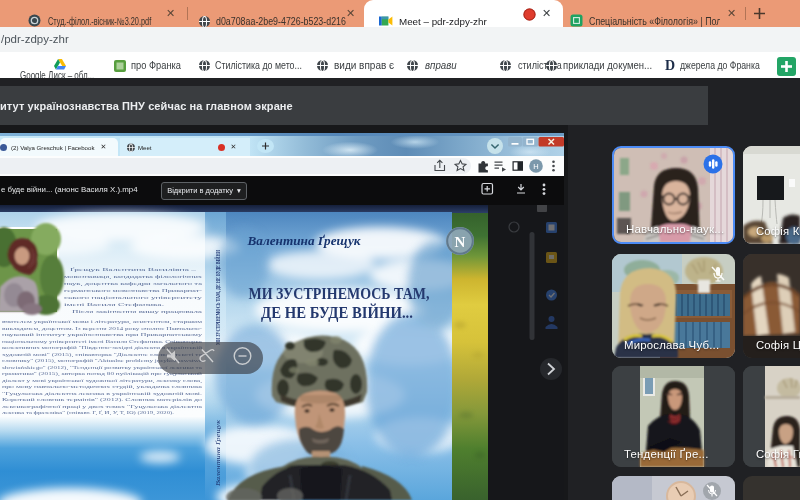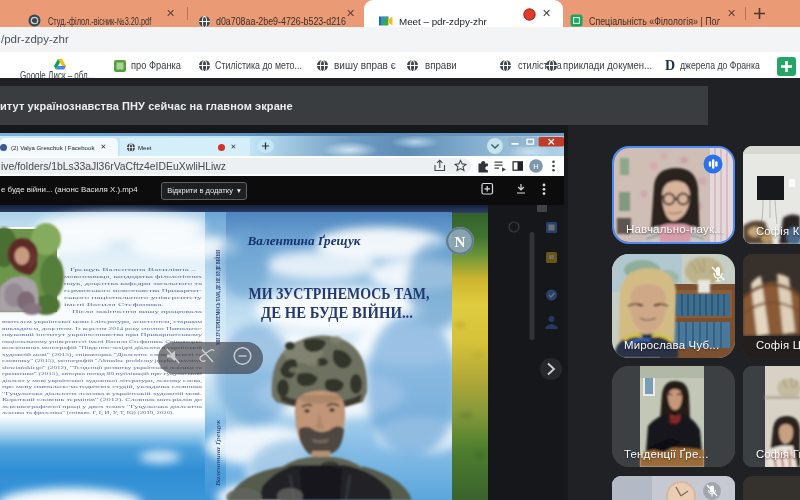--- a/index.html
+++ b/index.html
@@ -25,21 +25,21 @@
 #iwin .itab{z-index:2;}
 #itabbar{position:absolute;left:0;top:0;width:564px;height:20px;background:radial-gradient(ellipse 40px 12px at 350px 14px,rgba(230,245,252,.8),rgba(230,245,252,0) 70%),radial-gradient(ellipse 35px 10px at 415px 6px,rgba(215,238,250,.7),rgba(215,238,250,0) 70%),radial-gradient(ellipse 30px 10px at 530px 16px,rgba(225,242,252,.6),rgba(225,242,252,0) 70%),linear-gradient(90deg,#c6e8f8 0%,#c2e5f6 44%,#93bcd8 54%,#6f9cc2 63%,#5e8cb6 72%,#7da8ca 82%,#9dc2dc 92%,#b0d2e8 100%);}
 .itab{position:absolute;top:2px;height:18px;font-size:6.1px;color:#1c1c1c;display:flex;align-items:center;white-space:nowrap;overflow:hidden;}
 #iaddr{position:absolute;left:0;top:20px;width:564px;height:20px;background:#fcfdfd;}
 #ipill{position:absolute;left:-12px;top:21.5px;width:483px;height:16px;background:#edf0f3;border-radius:8px;}
 #iurl{position:absolute;left:1px;top:24.5px;font-size:10.4px;color:#45494d;}
 #itoolbar{position:absolute;left:0;top:40px;width:564px;height:29px;background:#0c0c0d;}
 #fname{position:absolute;left:1px;top:49px;font-size:7.9px;color:#e4e6e8;}
 #openbtn{position:absolute;left:161px;top:46px;width:84px;height:16px;background:#1e1f20;border:1px solid #5e6266;border-radius:3px;color:#e8eaed;font-size:7.5px;text-align:center;line-height:15px;}
 #vidarea{position:absolute;left:0;top:69px;width:564px;height:295px;background:#16171a;}
-.tile{position:absolute;border-radius:17px;background:#3c4043;overflow:hidden;}
+.tile{position:absolute;border-radius:9px;background:#3c4043;overflow:hidden;}
 .tlabel{position:absolute;left:12px;bottom:7px;font-size:11.3px;color:#fff;text-shadow:0 1px 2px rgba(0,0,0,.55);letter-spacing:.2px;white-space:nowrap;}
 </style></head>
 <body>
 <div class="abs" id="tabstrip"></div>
 <div class="otab" style="left:28px;">
   <svg width="13" height="13" style="margin-right:7px;">
       <circle cx="6.5" cy="6.5" r="6" fill="#3a474e"></circle>
       <circle cx="6.5" cy="6.5" r="3.2" fill="none" stroke="#c8d2d6" stroke-width="1.3"></circle>
     </svg>
   <span class="tx" style="transform:scaleX(.735);">Студ.-філол.-вісник-№3.20.pdf</span>
@@ -95,23 +95,23 @@
       <rect x="2.5" y="2.5" width="7" height="7" fill="#bcd9ab" opacity=".85"></rect>
     </svg>
  <span class="tx" style="transform:scaleX(.93);">про Франка</span>
   </div>
 <div class="bm" style="left:199px;">
     <span class="globe" style="margin-right:5px;"></span>
     <span class="tx" style="transform:scaleX(.885);">Стилістика до мето...</span>
   </div>
 <div class="bm" style="left:317px;">
     <span class="globe" style="margin-right:6px;"></span>
-    <span class="tx" style="transform:scaleX(1);">вишу вправ є</span>
-  </div>
-<div class="bm" style="left:407px;">
+    <span class="tx" style="transform:scaleX(1);">види вправ є</span>
+  </div>
+<div class="bm" style="left:407px;font-style:italic;">
     <span class="globe" style="margin-right:7px;"></span>
     <span class="tx" style="transform:scaleX(.97);">вправи</span>
   </div>
 <div class="bm" style="left:471px;padding-left:29px;">
     <span class="globe" style="margin-right:7px;"></span>
     <span class="tx" style="transform:scaleX(.9);">стилістика</span>
   </div>
 <div class="bm" style="left:546px;">
     <span class="globe" style="margin-right:6px;"></span>
     <span class="tx" style="transform:scaleX(.95);">приклади докумен...</span>
@@ -153,21 +153,20 @@
   <svg style="position:absolute;left:508px;top:1px;" width="56" height="10">
     <rect x="0" y="0" width="14" height="9.5" rx="1.5" fill="#93b4cd"></rect>
       <rect x="14.5" y="0" width="15.5" height="9.5" rx="1.5" fill="#93b4cd"></rect>
     <rect x="30.5" y="0" width="25.5" height="9.5" rx="1.5" fill="#c23a28"></rect>
     <rect x="3.5" y="6" width="7" height="1.7" fill="#fff"></rect>
     <rect x="19" y="2.3" width="6.5" height="4.8" fill="none" stroke="#fff" stroke-width="1.3"></rect>
     <path d="M40.5 2 L46 7.5 M46 2 L40.5 7.5" stroke="#f8f2e4" stroke-width="1.5"></path>
     </svg>
   <div id="iaddr"></div>
   <div id="ipill"></div>
-  <div id="iurl">ive/folders/1bLs33aJl36rVaCftz4eIDEuXwliHLiwz</div>
   <svg style="position:absolute;left:433px;top:23px;" width="130" height="14" fill="none" stroke="#44484c" stroke-width="1.1">
     <path d="M2 6 L2 11.5 L11.5 11.5 L11.5 6"></path>
       <path d="M6.8 9 V1.5 M4.2 3.8 L6.8 1.3 L9.4 3.8"></path>
     <path d="M27.5 1.5 L29.2 4.9 L32.9 5.3 L30.1 7.8 L30.9 11.5 L27.5 9.6 L24.1 11.5 L24.9 7.8 L22.1 5.3 L25.8 4.9 Z"></path>
     <path d="M45.5 4.5 h2.8 a2 2 0 1 1 3.8 0 h2.8 v2.8 a2 2 0 1 0 0 3.8 v2.4 h-9.4 z" fill="#313539" stroke="none"></path>
     <path d="M61.5 3.2 h8 M61.5 6.2 h8 M61.5 9.2 h4.5" stroke-width="1.2"></path>
       <path d="M69 8.2 l4 2.3 -4 2.3 z" fill="#44484c" stroke="none"></path>
     <rect x="79.5" y="2.2" width="10.5" height="9.6" fill="#212529" stroke="none"></rect>
       <rect x="80.7" y="3.4" width="3.8" height="7.2" fill="#fff" stroke="none"></rect>
     <circle cx="103" cy="7" r="6.8" fill="#7b98ab" stroke="none"></circle>

